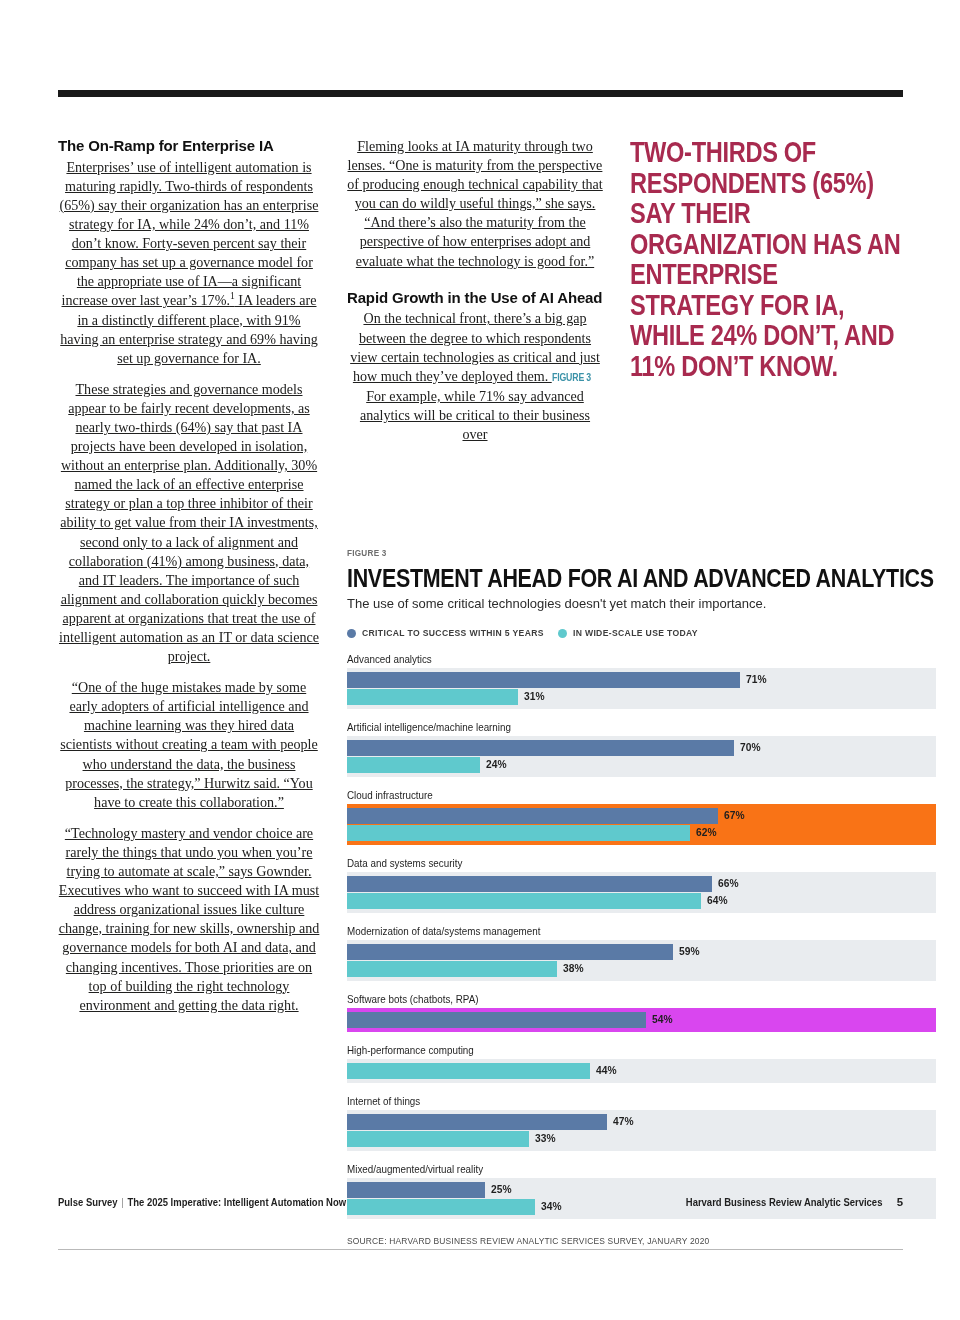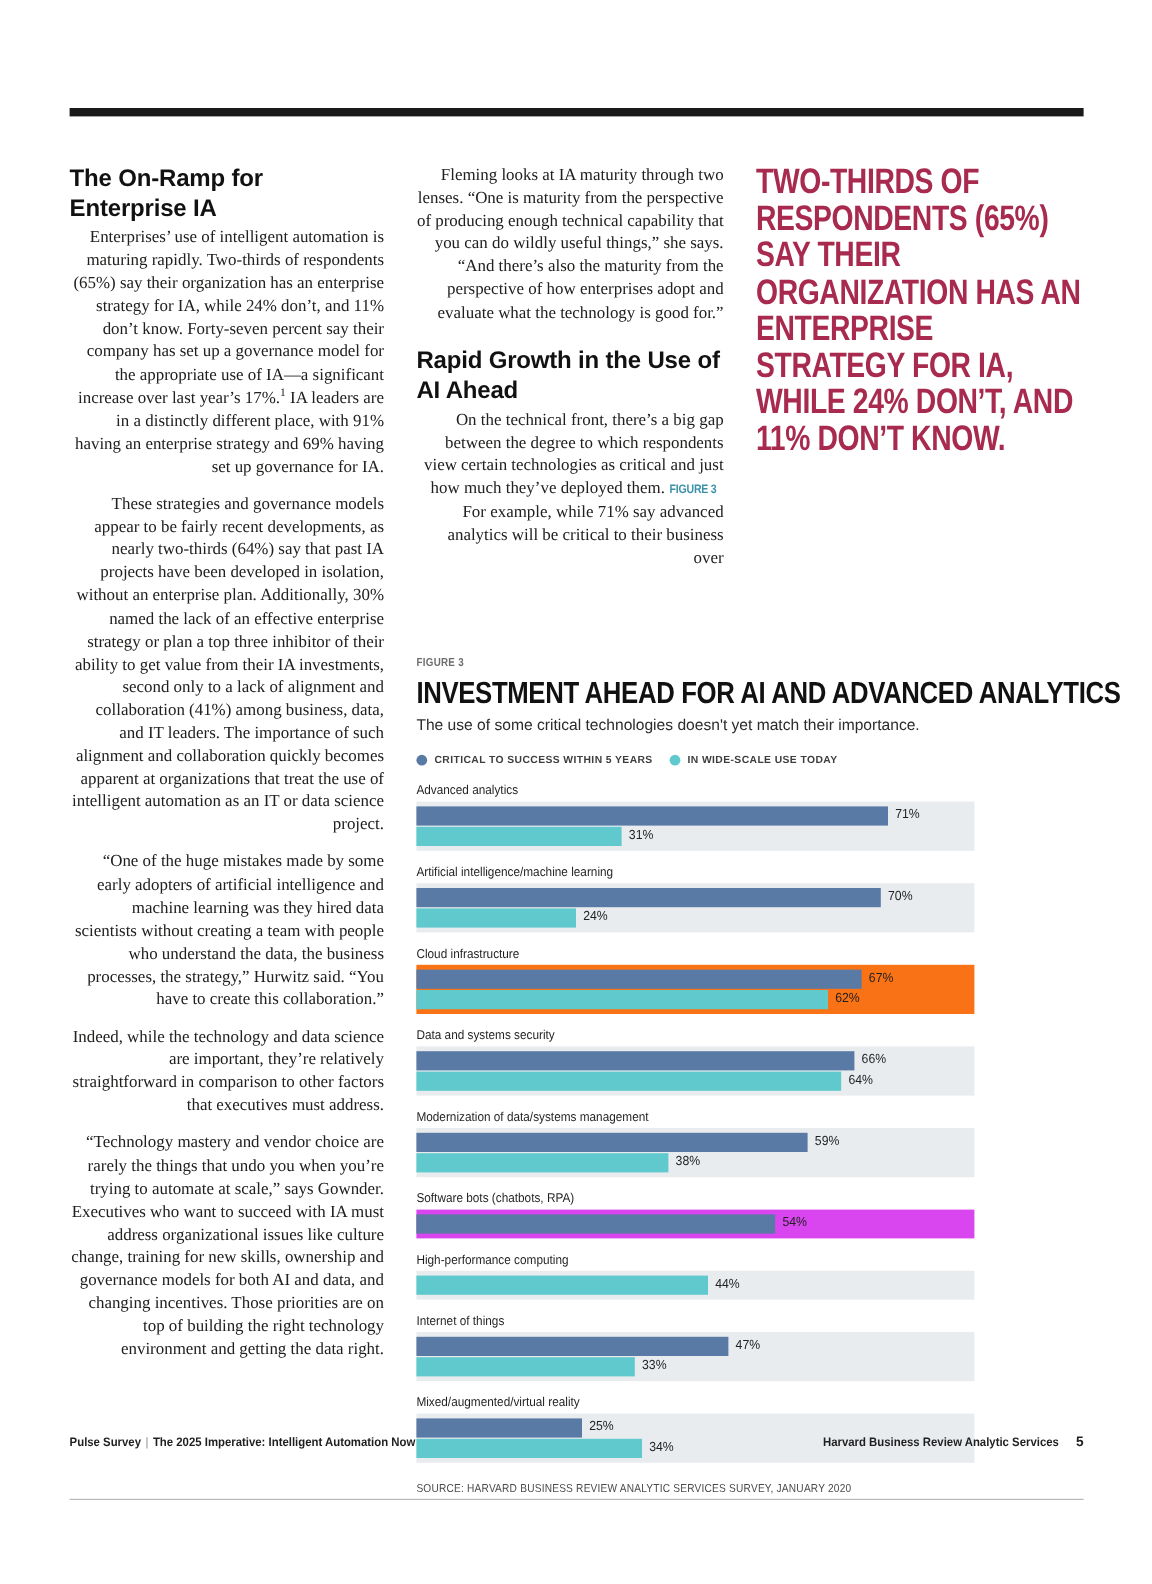--- a/index.html
+++ b/index.html
@@ -38,36 +38,37 @@
     position: absolute;
     top: 137px;
   }
   .col-1 { left: 58px;  width: 262px; }
   .col-2 { left: 347px; width: 256px; }
   .col-3 { left: 630px; width: 275px; }
 
   .col-head {
     font-family: "Liberation Sans", sans-serif;
     font-weight: bold;
-    font-size: 20px;
+    font-size: 15px;
     line-height: 1.25;
     letter-spacing: -0.15px;
     color: #111111;
     margin: 0 0 2px 0;
   }
   .col-head.spaced { margin-top: 18px; }
 
   p.body {
     margin: 0 0 12px 0;
     font-family: "Liberation Serif", serif;
     font-size: 14.1px;
     line-height: 19.1px;
     color: #20201f;
-    text-align: right;
+    text-align: center;
     hyphens: none;
+    text-decoration: underline;
   }
   p.body:last-child { margin-bottom: 0; }
 
   sup { font-size: 0.68em; vertical-align: super; line-height: 0; }
 
   .figref {
     font-family: "Liberation Sans", sans-serif;
     font-weight: bold;
     font-size: 10.2px;
     letter-spacing: -0.2px;
@@ -161,23 +162,24 @@
     font-family: "Liberation Sans", sans-serif;
     font-size: 10.7px;
     color: #1f1f1f;
     margin-bottom: 3px;
     transform: scaleX(0.92);
     transform-origin: left center;
     white-space: nowrap;
   }
   .bar-track {
     position: relative;
-    width: 465px;
+    width: 589px;
     background: #e9ecef;
     padding: 4px 0 4px 0;
+    font-weight: bold;
   }
   .bar-row {
     position: relative;
     height: 16px;
   }
   .bar-row + .bar-row { margin-top: 1px; }
   .bar-fill {
     position: absolute;
     left: 0; top: 0;
     height: 16px;
@@ -241,21 +243,20 @@
 
 <div class="page">
 
   <div class="top-rule" style="background: rgb(26, 26, 26);"></div>
 
   <div class="col col-1">
     <h2 class="col-head">The On-Ramp for Enterprise IA</h2>
     <p class="body"><span>Enterprises’ use of intelligent automation is maturing rapidly. Two-thirds of respondents (65%) say their organization has an enterprise strategy for IA, while 24% don’t, and 11% don’t know. Forty-seven percent say their company has set up a governance model for the appropriate use of IA—a significant increase over last year’s 17%.</span><sup>1</sup><span> IA leaders are in a distinctly different place, with 91% having an enterprise strategy and 69% having set up governance for IA.</span></p>
     <p class="body">These strategies and governance models appear to be fairly recent developments, as nearly two-thirds (64%) say that past IA projects have been developed in isolation, without an enterprise plan. Additionally, 30% named the lack of an effective enterprise strategy or plan a top three inhibitor of their ability to get value from their IA investments, second only to a lack of alignment and collaboration (41%) among business, data, and IT leaders. The importance of such alignment and collaboration quickly becomes apparent at organizations that treat the use of intelligent automation as an IT or data science project.</p>
     <p class="body">“One of the huge mistakes made by some early adopters of artificial intelligence and machine learning was they hired data scientists without creating a team with people who understand the data, the business processes, the strategy,” Hurwitz said. “You have to create this collaboration.”</p>
-    <p class="body">Indeed, while the technology and data science are important, they’re relatively straightforward in comparison to other factors that executives must address.</p>
     <p class="body">“Technology mastery and vendor choice are rarely the things that undo you when you’re trying to automate at scale,” says Gownder. Executives who want to succeed with IA must address organizational issues like culture change, training for new skills, ownership and governance models for both AI and data, and changing incentives. Those priorities are on top of building the right technology environment and getting the data right.</p>
   </div>
 
   <div class="col col-2">
     <p class="body">Fleming looks at IA maturity through two lenses. “One is maturity from the perspective of producing enough technical capability that you can do wildly useful things,” she says. “And there’s also the maturity from the perspective of how enterprises adopt and evaluate what the technology is good for.”</p>
     <h2 class="col-head spaced">Rapid Growth in the Use of AI Ahead</h2>
     <p class="body"><span>On the technical front, there’s a big gap between the degree to which respondents view certain technologies as critical and just how much they’ve deployed them. </span><span class="figref" style="color: rgb(59, 146, 168);">FIGURE 3</span><span> For example, while 71% say advanced analytics will be critical to their business over</span></p>
   </div>
 
   <div class="col col-3">

